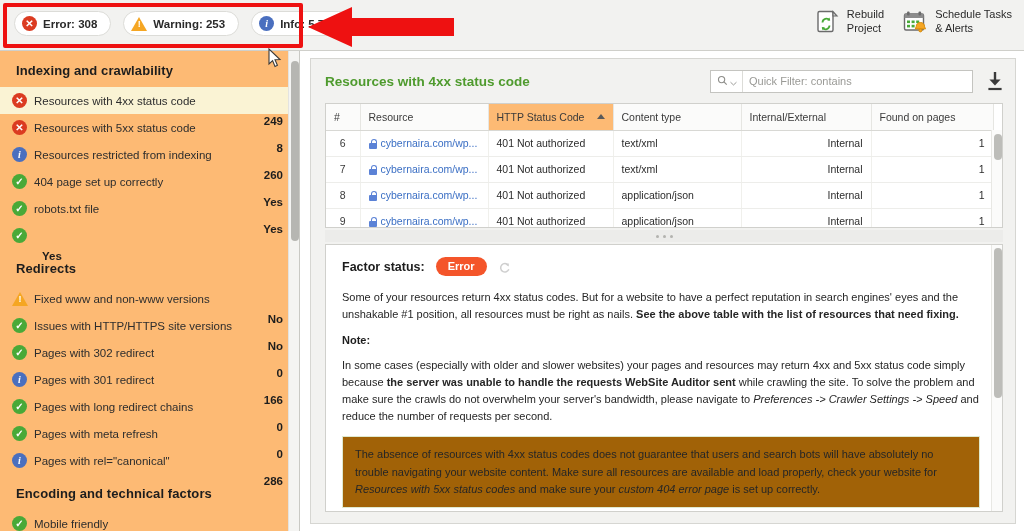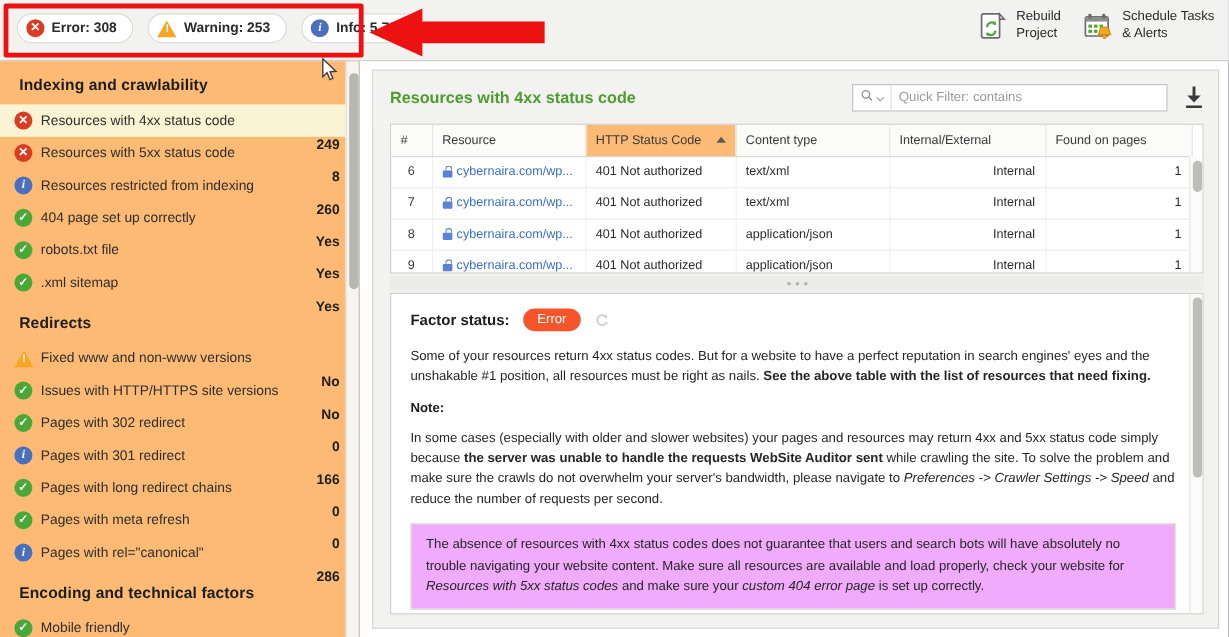--- a/index.html
+++ b/index.html
@@ -228,34 +228,34 @@
     position: absolute; left: 14px; top: 185px;
     width: 678px; height: 268px;
     background: #fff; border: 1px solid #d0d0cc;
     overflow: hidden;
   }
   #factor-inner { padding: 12px 22px 10px 16px; }
   #fs-row { display: flex; align-items: center; gap: 11px; margin-bottom: 13px; }
   #fs-label { font-size: 12.5px; font-weight: bold; color: #1d1d1d; }
   #fs-badge {
     background: #f4552a; color: #fff;
-    font-size: 11px; font-weight: normal;
+    font-size: 11px; font-weight: bold;
     border-radius: 11px; padding: 3px 12px;
     line-height: 1.2;
   }
   #fs-refresh { width: 13px; height: 13px; opacity: .42; cursor: pointer; }
   .ftext {
     font-size: 11px; color: #262626; line-height: 1.55;
     margin-bottom: 11px;
   }
   .ftext b { font-weight: bold; }
   .ftext i { font-style: italic; }
   .fnote-label { font-size: 11px; font-weight: bold; color: #1d1d1d; margin-bottom: 11px; }
   #tipbox {
-    background: #f0abfc;
+    background: #a16207;
     border: 1px solid #dfe9cf;
     padding: 9px 12px;
     font-size: 11px; color: #262626; line-height: 1.55;
   }
   #fac-scroll-track {
     position: absolute; right: 0; top: 0;
     width: 11px; height: 100%;
     background: #fbfbfa; border-left: 1px solid #e8e8e4;
   }
   #fac-scroll-thumb {
@@ -370,21 +370,20 @@
           <span class="rico">
             <span class="ic-circle ic-ok">✓</span>
           </span>
           <span class="rlabel">robots.txt file</span>
           <span class="rval">Yes</span>
         </div>
         <div class="side-row">
           <span class="rico">
             <span class="ic-circle ic-ok">✓</span>
           </span>
-          <span class="rlabel">.xml sitemap</span>
           <span class="rval">Yes</span>
         </div>
         <div class="sec-head">Redirects</div>
         <div class="side-row">
           <span class="rico">
             <span class="ic ic-warn-tri"></span>
           </span>
           <span class="rlabel">Fixed www and non-www versions</span>
           <span class="rval">No</span>
         </div>

